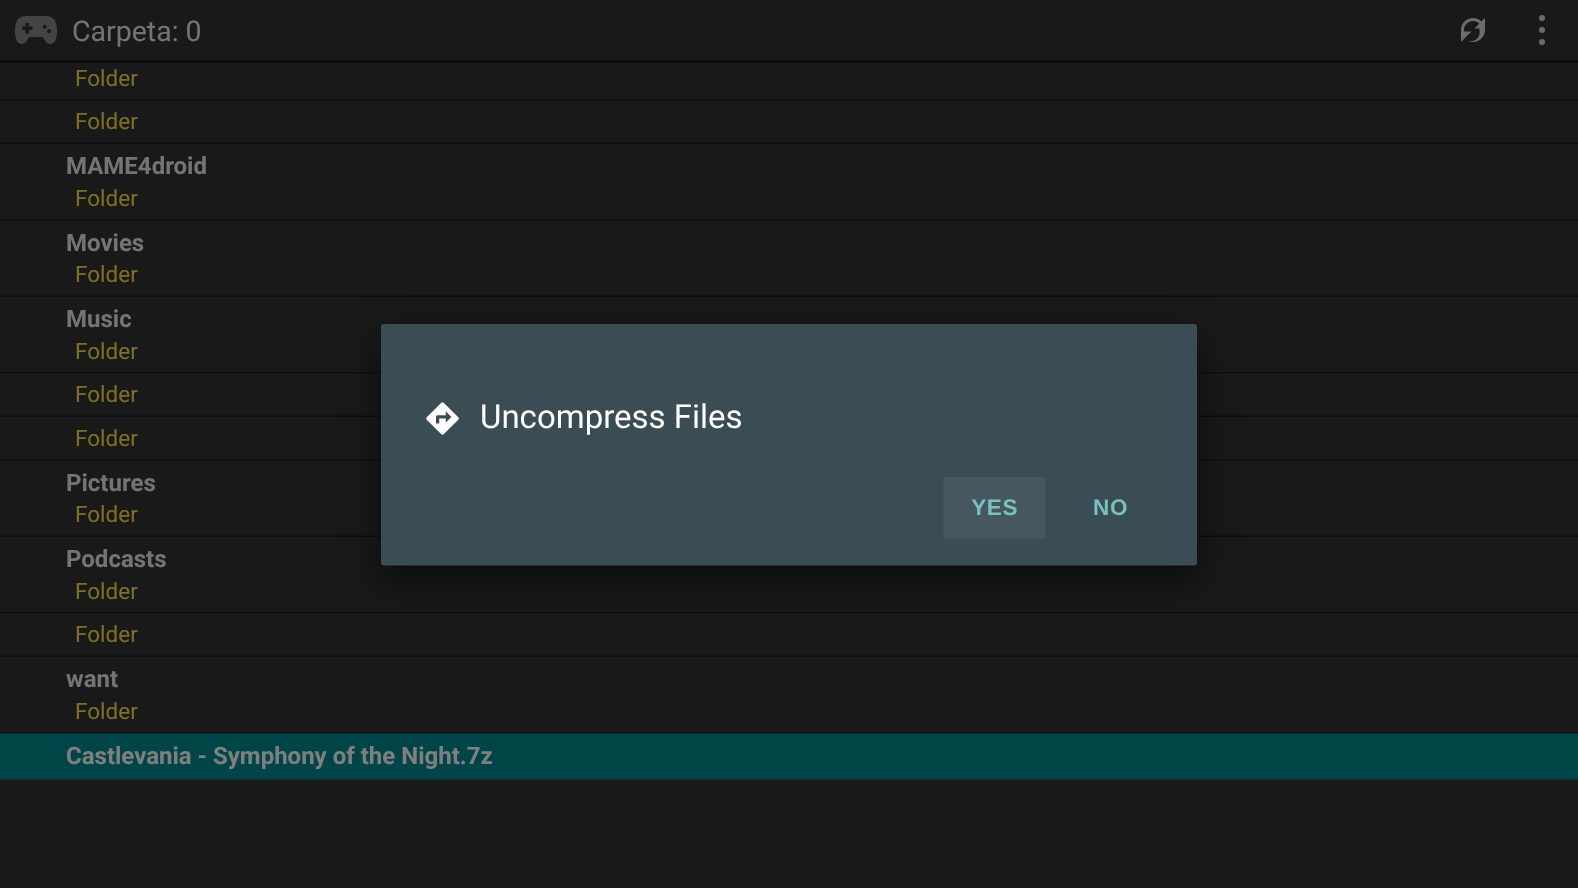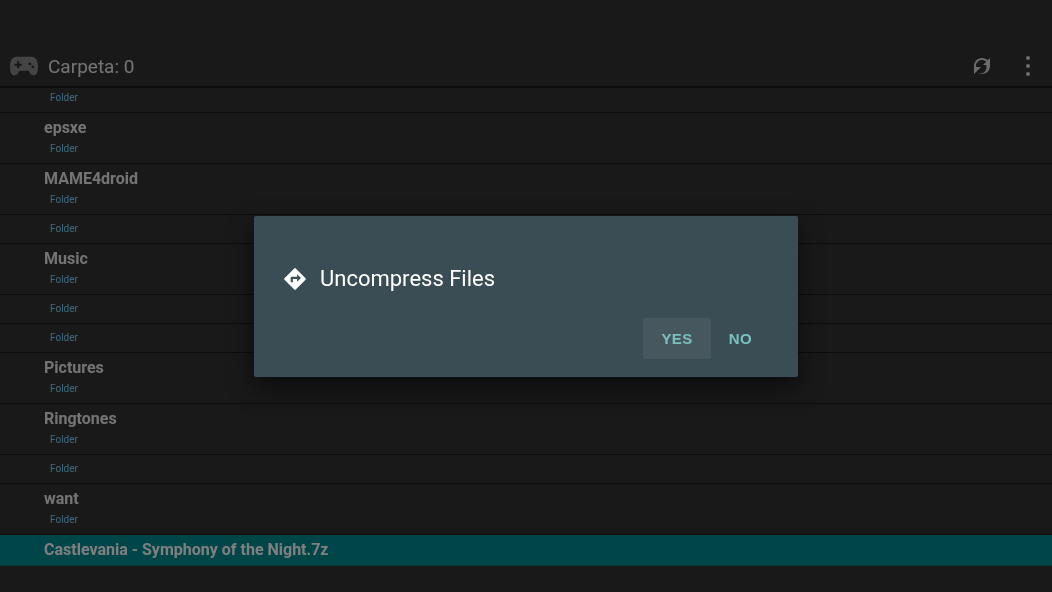--- a/index.html
+++ b/index.html
@@ -15,21 +15,20 @@
       overflow: hidden;
       position: relative;
     }
     .action-bar {
       height: 42px;
       background: #333333;
       display: flex;
       align-items: center;
       padding: 0 10px;
       border-bottom: 2px solid #1a1a1a;
-      margin-top: 46px;
     }
     .gamepad-icon {
       width: 28px;
       height: 20px;
       margin-right: 10px;
       color: #888;
     }
     .action-bar-title {
       color: #e8e8e8;
       font-size: 19px;
@@ -67,22 +66,22 @@
       background: #333333;
       cursor: pointer;
     }
     .list-item-name {
       color: #e8e8e8;
       font-size: 16px;
       font-weight: 700;
       line-height: 22px;
     }
     .list-item-sub {
-      color: #7dd3fc;
-      font-size: 10px;
+      color: #fde047;
+      font-size: 15px;
       line-height: 20px;
       padding-left: 6px;
     }
     .list-item.first-partial {
       padding-top: 0;
     }
     .list-item.selected {
       background: #008a8f;
       border-bottom: 1px solid #007075;
     }
@@ -121,21 +120,21 @@
       font-weight: 400;
     }
     .dialog-body {
       padding: 0 28px 16px 28px;
       color: #cfd7da;
       font-size: 17px;
     }
     .dialog-actions {
       display: flex;
       justify-content: flex-end;
-      gap: 0;
+      gap: 14px;
       padding: 14px 28px 18px 16px;
     }
     .dialog-btn {
       border: none;
       background: transparent;
       color: #7ac0bf;
       font-size: 15px;
       font-weight: 700;
       padding: 12px 18px;
       cursor: pointer;
@@ -163,46 +162,46 @@
     <div class="menu-dot"></div>
     <div class="menu-dot"></div>
   </div>
 </div>
 
 <div class="file-list" id="file-list">
     <div class="list-item first-partial">
       <div class="list-item-sub">Folder</div>
     </div>
     <div class="list-item">
-      <div class="list-item-name">epsxe</div>
       <div class="list-item-sub">Folder</div>
     </div>
     <div class="list-item">
       <div class="list-item-name">MAME4droid</div>
       <div class="list-item-sub">Folder</div>
     </div>
     <div class="list-item">
+      <div class="list-item-name">Movies</div>
       <div class="list-item-sub">Folder</div>
     </div>
     <div class="list-item">
       <div class="list-item-name">Music</div>
       <div class="list-item-sub">Folder</div>
     </div>
     <div class="list-item">
       <div class="list-item-sub">Folder</div>
     </div>
     <div class="list-item">
       <div class="list-item-sub">Folder</div>
     </div>
     <div class="list-item">
       <div class="list-item-name">Pictures</div>
       <div class="list-item-sub">Folder</div>
     </div>
     <div class="list-item">
-      <div class="list-item-name">Ringtones</div>
+      <div class="list-item-name">Podcasts</div>
       <div class="list-item-sub">Folder</div>
     </div>
     <div class="list-item">
       <div class="list-item-sub">Folder</div>
     </div>
     <div class="list-item">
       <div class="list-item-name">want</div>
       <div class="list-item-sub">Folder</div>
     </div>
     <div class="list-item selected">

